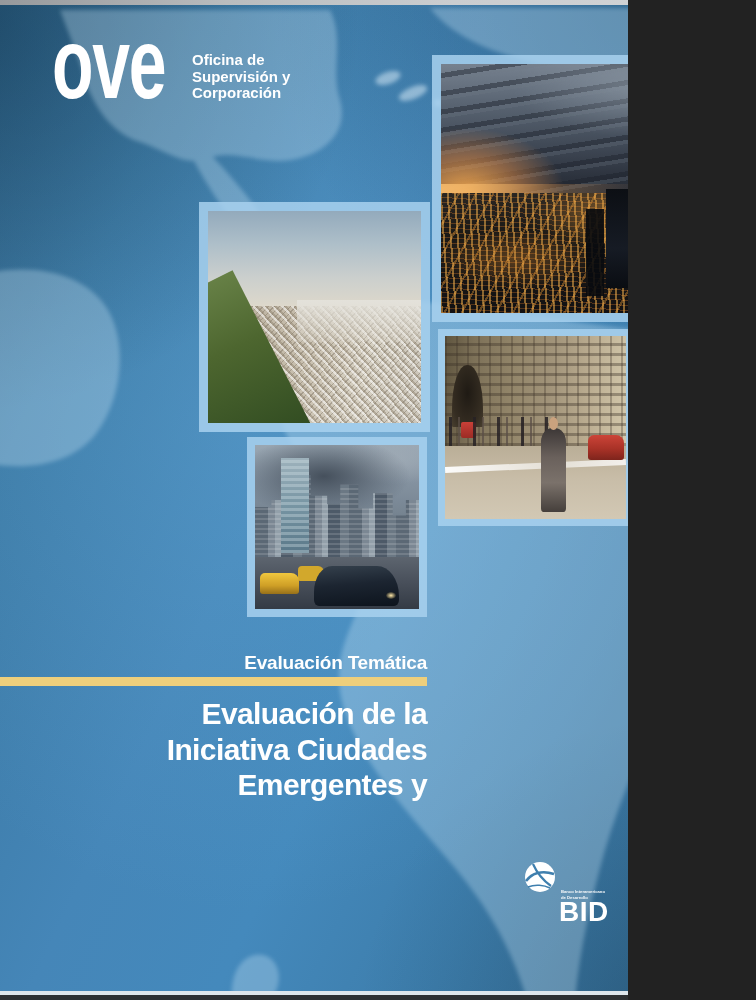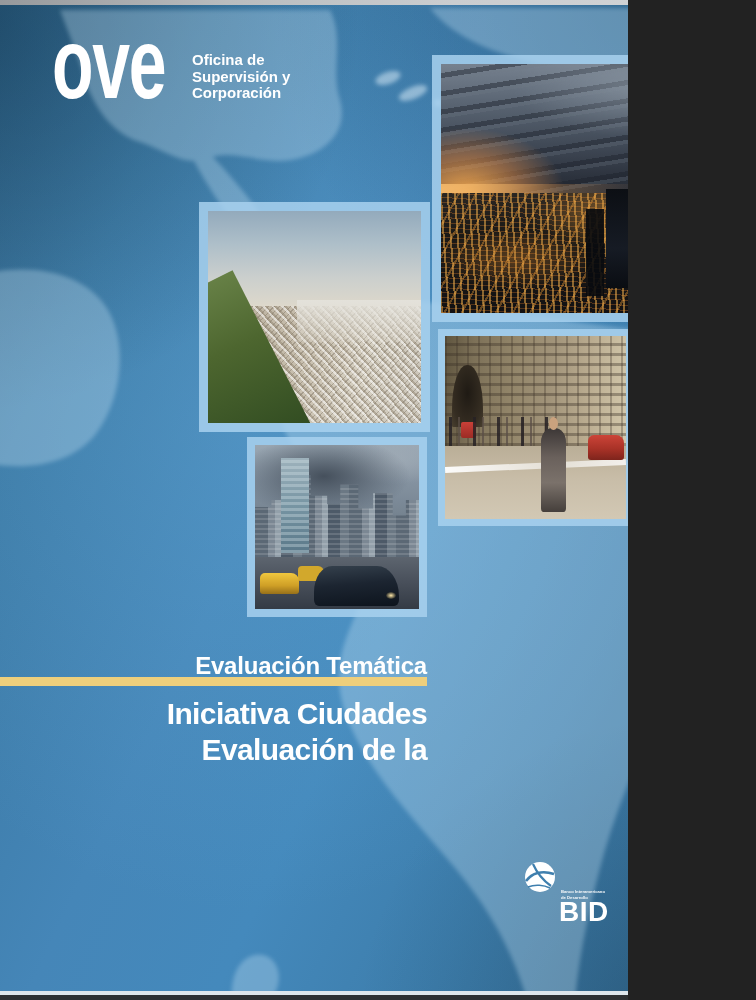--- a/index.html
+++ b/index.html
@@ -118,21 +118,21 @@
   .p4-taxi1{left:3%;bottom:9%;width:24%;height:13%;border-radius:5px 8px 3px 3px;
     background:linear-gradient(180deg,#f0c73e 0%,#cf9f26 60%,#97701a 100%);}
   .p4-car{left:36%;bottom:2%;width:52%;height:24%;
     border-radius:18px 22px 5px 5px / 26px 30px 6px 6px;
     background:linear-gradient(175deg,#35414d 0%,#1c2531 45%,#0d141d 100%);}
   .p4-car::after{content:"";position:absolute;right:4%;bottom:18%;width:12%;height:18%;border-radius:50%;
     background:radial-gradient(#ffe9a8, rgba(255,210,100,0.1) 70%);}
 
   
   .series-label{position:absolute;left:40px;top:652px;width:387px;text-align:right;
-    font-size:24px;font-weight:700;letter-spacing:-0.2px;}
+    font-size:19px;font-weight:700;letter-spacing:-0.2px;}
   .goldbar{position:absolute;left:0;top:677px;width:427px;height:9px;background:#eecf7c;}
   .title{position:absolute;left:40px;top:696px;width:387px;text-align:right;
     font-size:30px;font-weight:700;line-height:35.5px;letter-spacing:-0.6px;}
 
   
   .bid-logo{position:absolute;left:524px;top:861px;}
   .bid-globe{position:absolute;left:0;top:0;}
   .bid-acronym{position:absolute;left:35px;top:-1px;font-size:28px;font-weight:700;letter-spacing:0.5px;margin-top:36px;}
   .bid-tagline{position:absolute;left:37px;top:28px;font-size:4.2px;line-height:5.5px;font-weight:700;white-space:nowrap;opacity:0.95;}
   .cii-logo{position:absolute;left:633px;top:863px;}
@@ -214,22 +214,23 @@
       <div class="layer p4-street"></div>
       <div class="layer p4-taxi2"></div>
       <div class="layer p4-taxi1"></div>
       <div class="layer p4-car"></div>
     </div>
   </div>
 
   <div class="series-label">Evaluación Temática</div>
   <div class="goldbar"></div>
   <div class="title">
+    <div>Evaluación de la</div>
     <div>Iniciativa Ciudades</div>
-    <div>Evaluación de la</div>
+    <div>Emergentes y</div>
   </div>
 
   <div class="bid-logo">
     <svg class="bid-globe" width="32" height="32" viewBox="0 0 32 32">
       <circle cx="16" cy="16" r="15" fill="#ffffff"></circle>
       <path d="M 2,20 C 8,12 18,9 30,13" stroke="#3f7fae" stroke-width="2.6" fill="none"></path>
       <path d="M 9,3 C 13,12 20,20 27,25" stroke="#3f7fae" stroke-width="2.2" fill="none"></path>
       <path d="M 4,26 C 11,23 20,24 26,27" stroke="#3f7fae" stroke-width="1.6" fill="none"></path>
     </svg>
     <div class="bid-acronym">BID</div>

